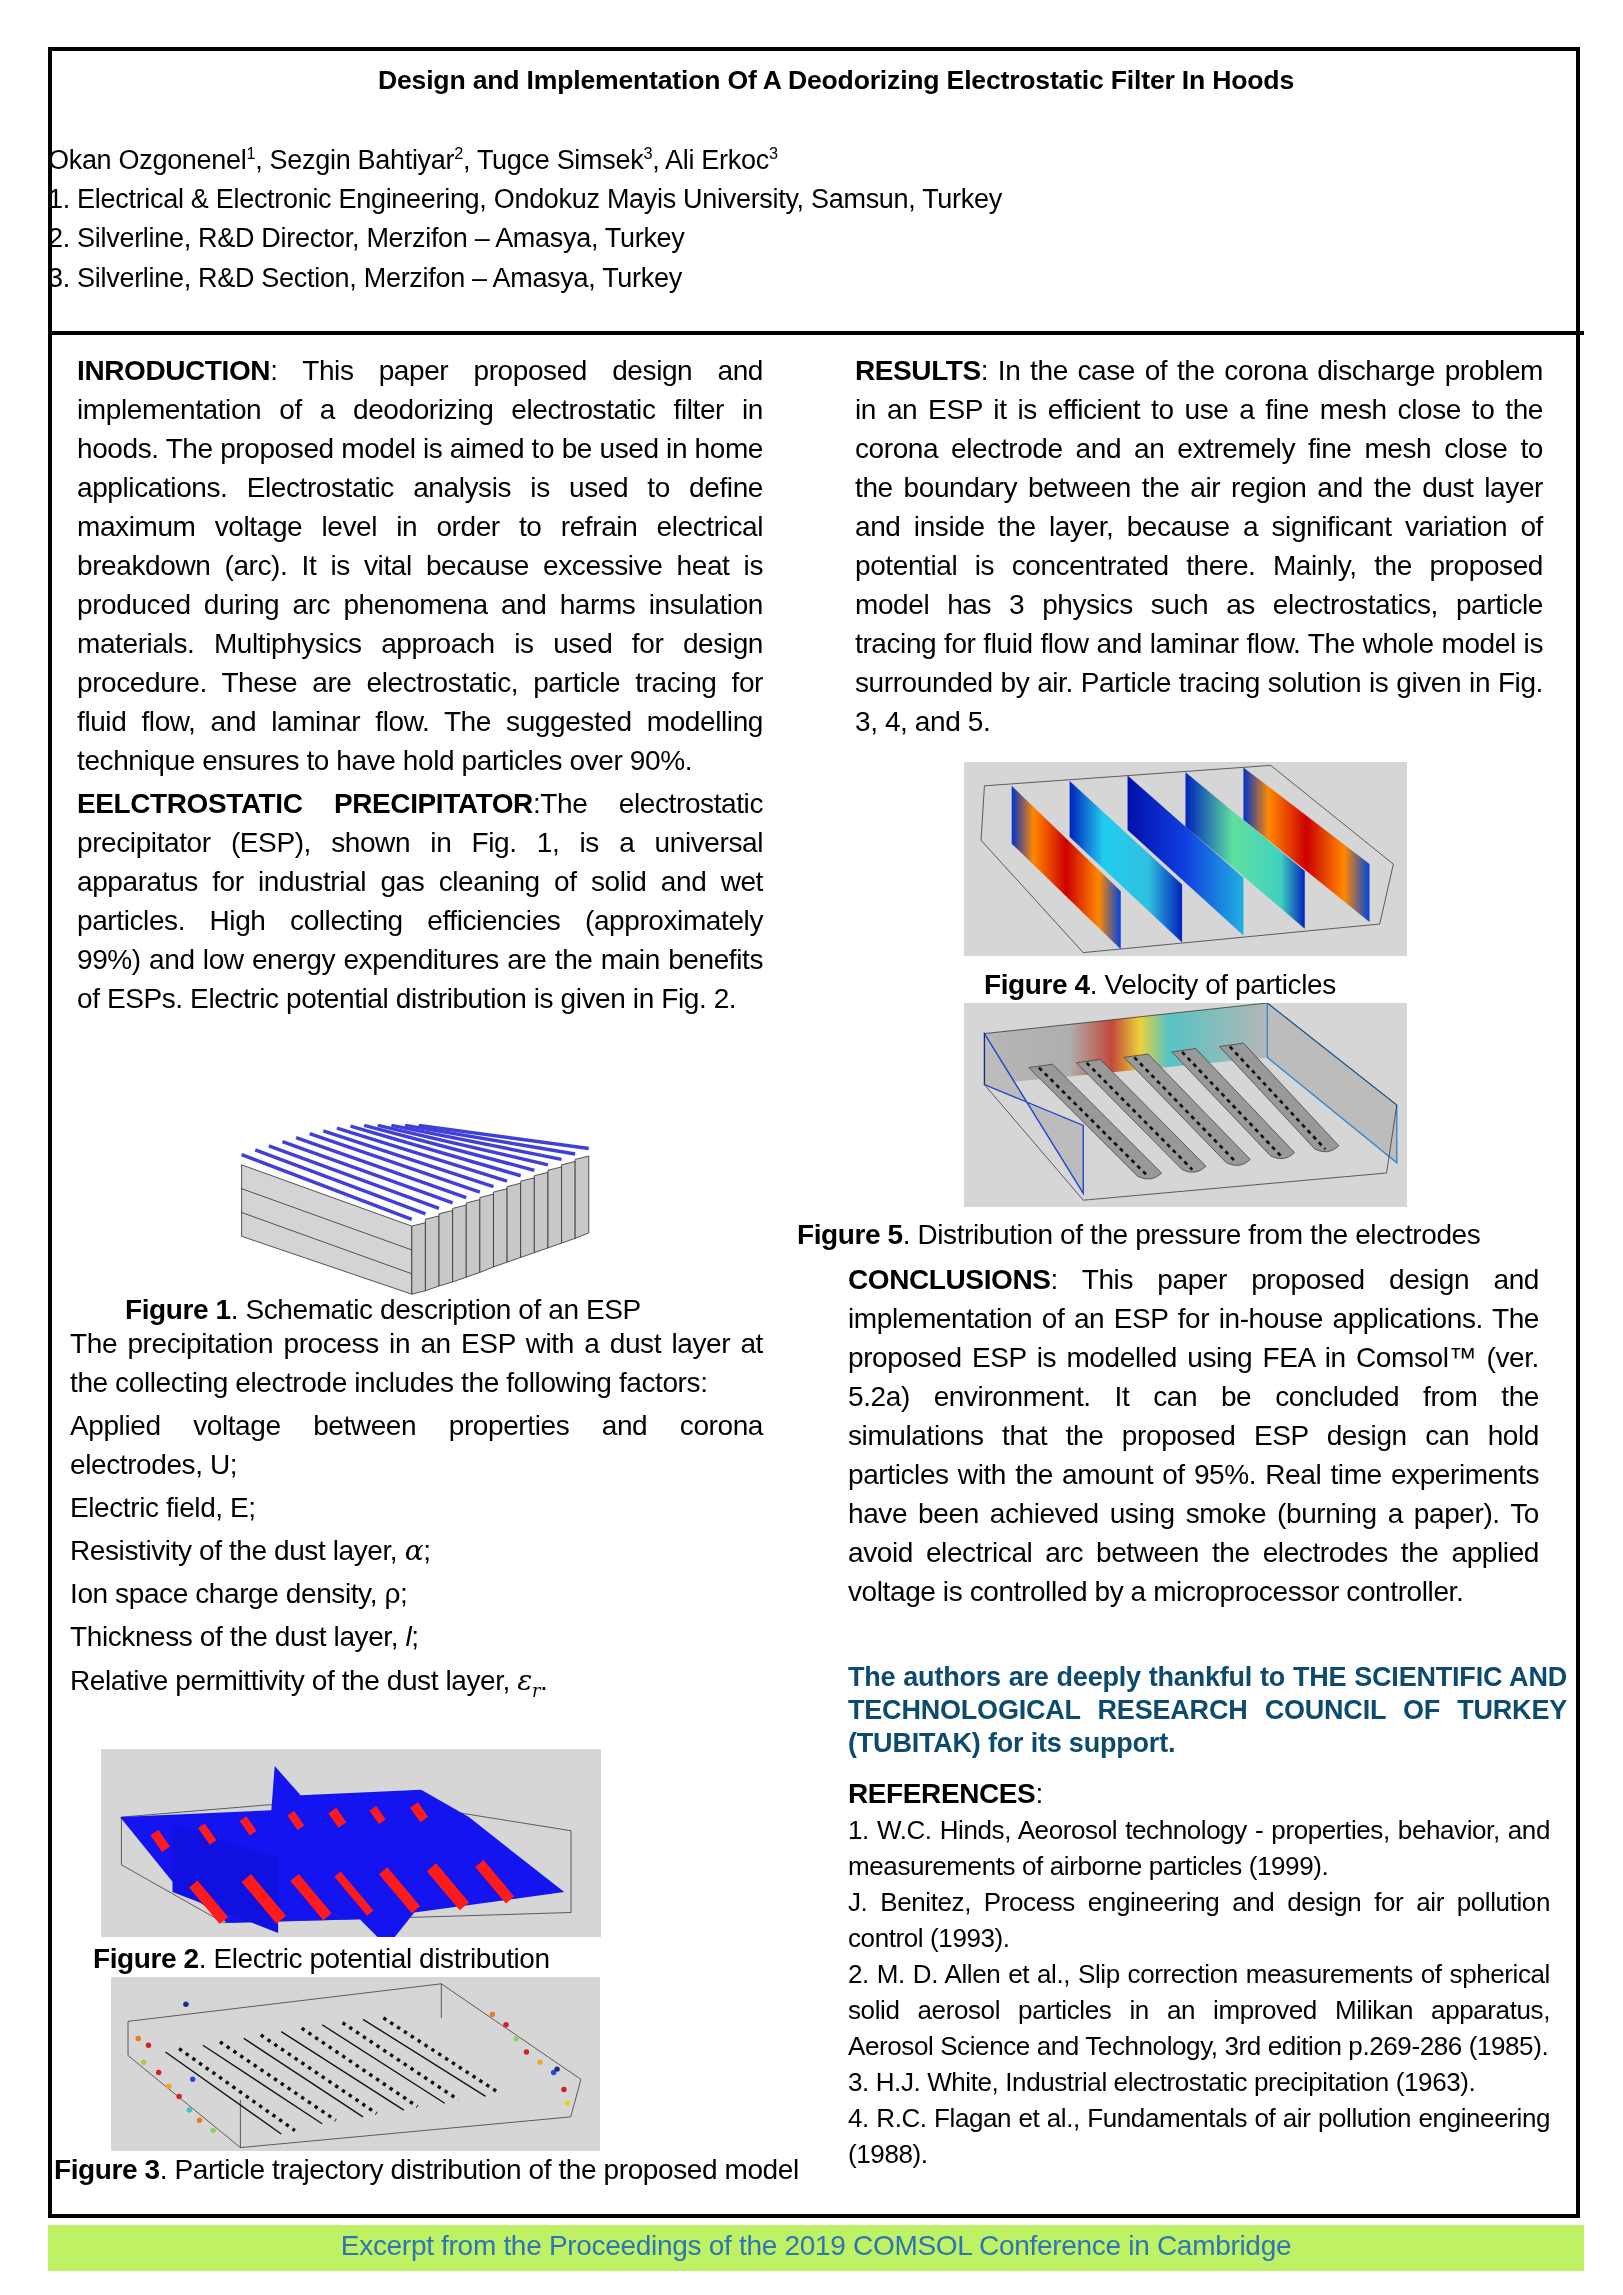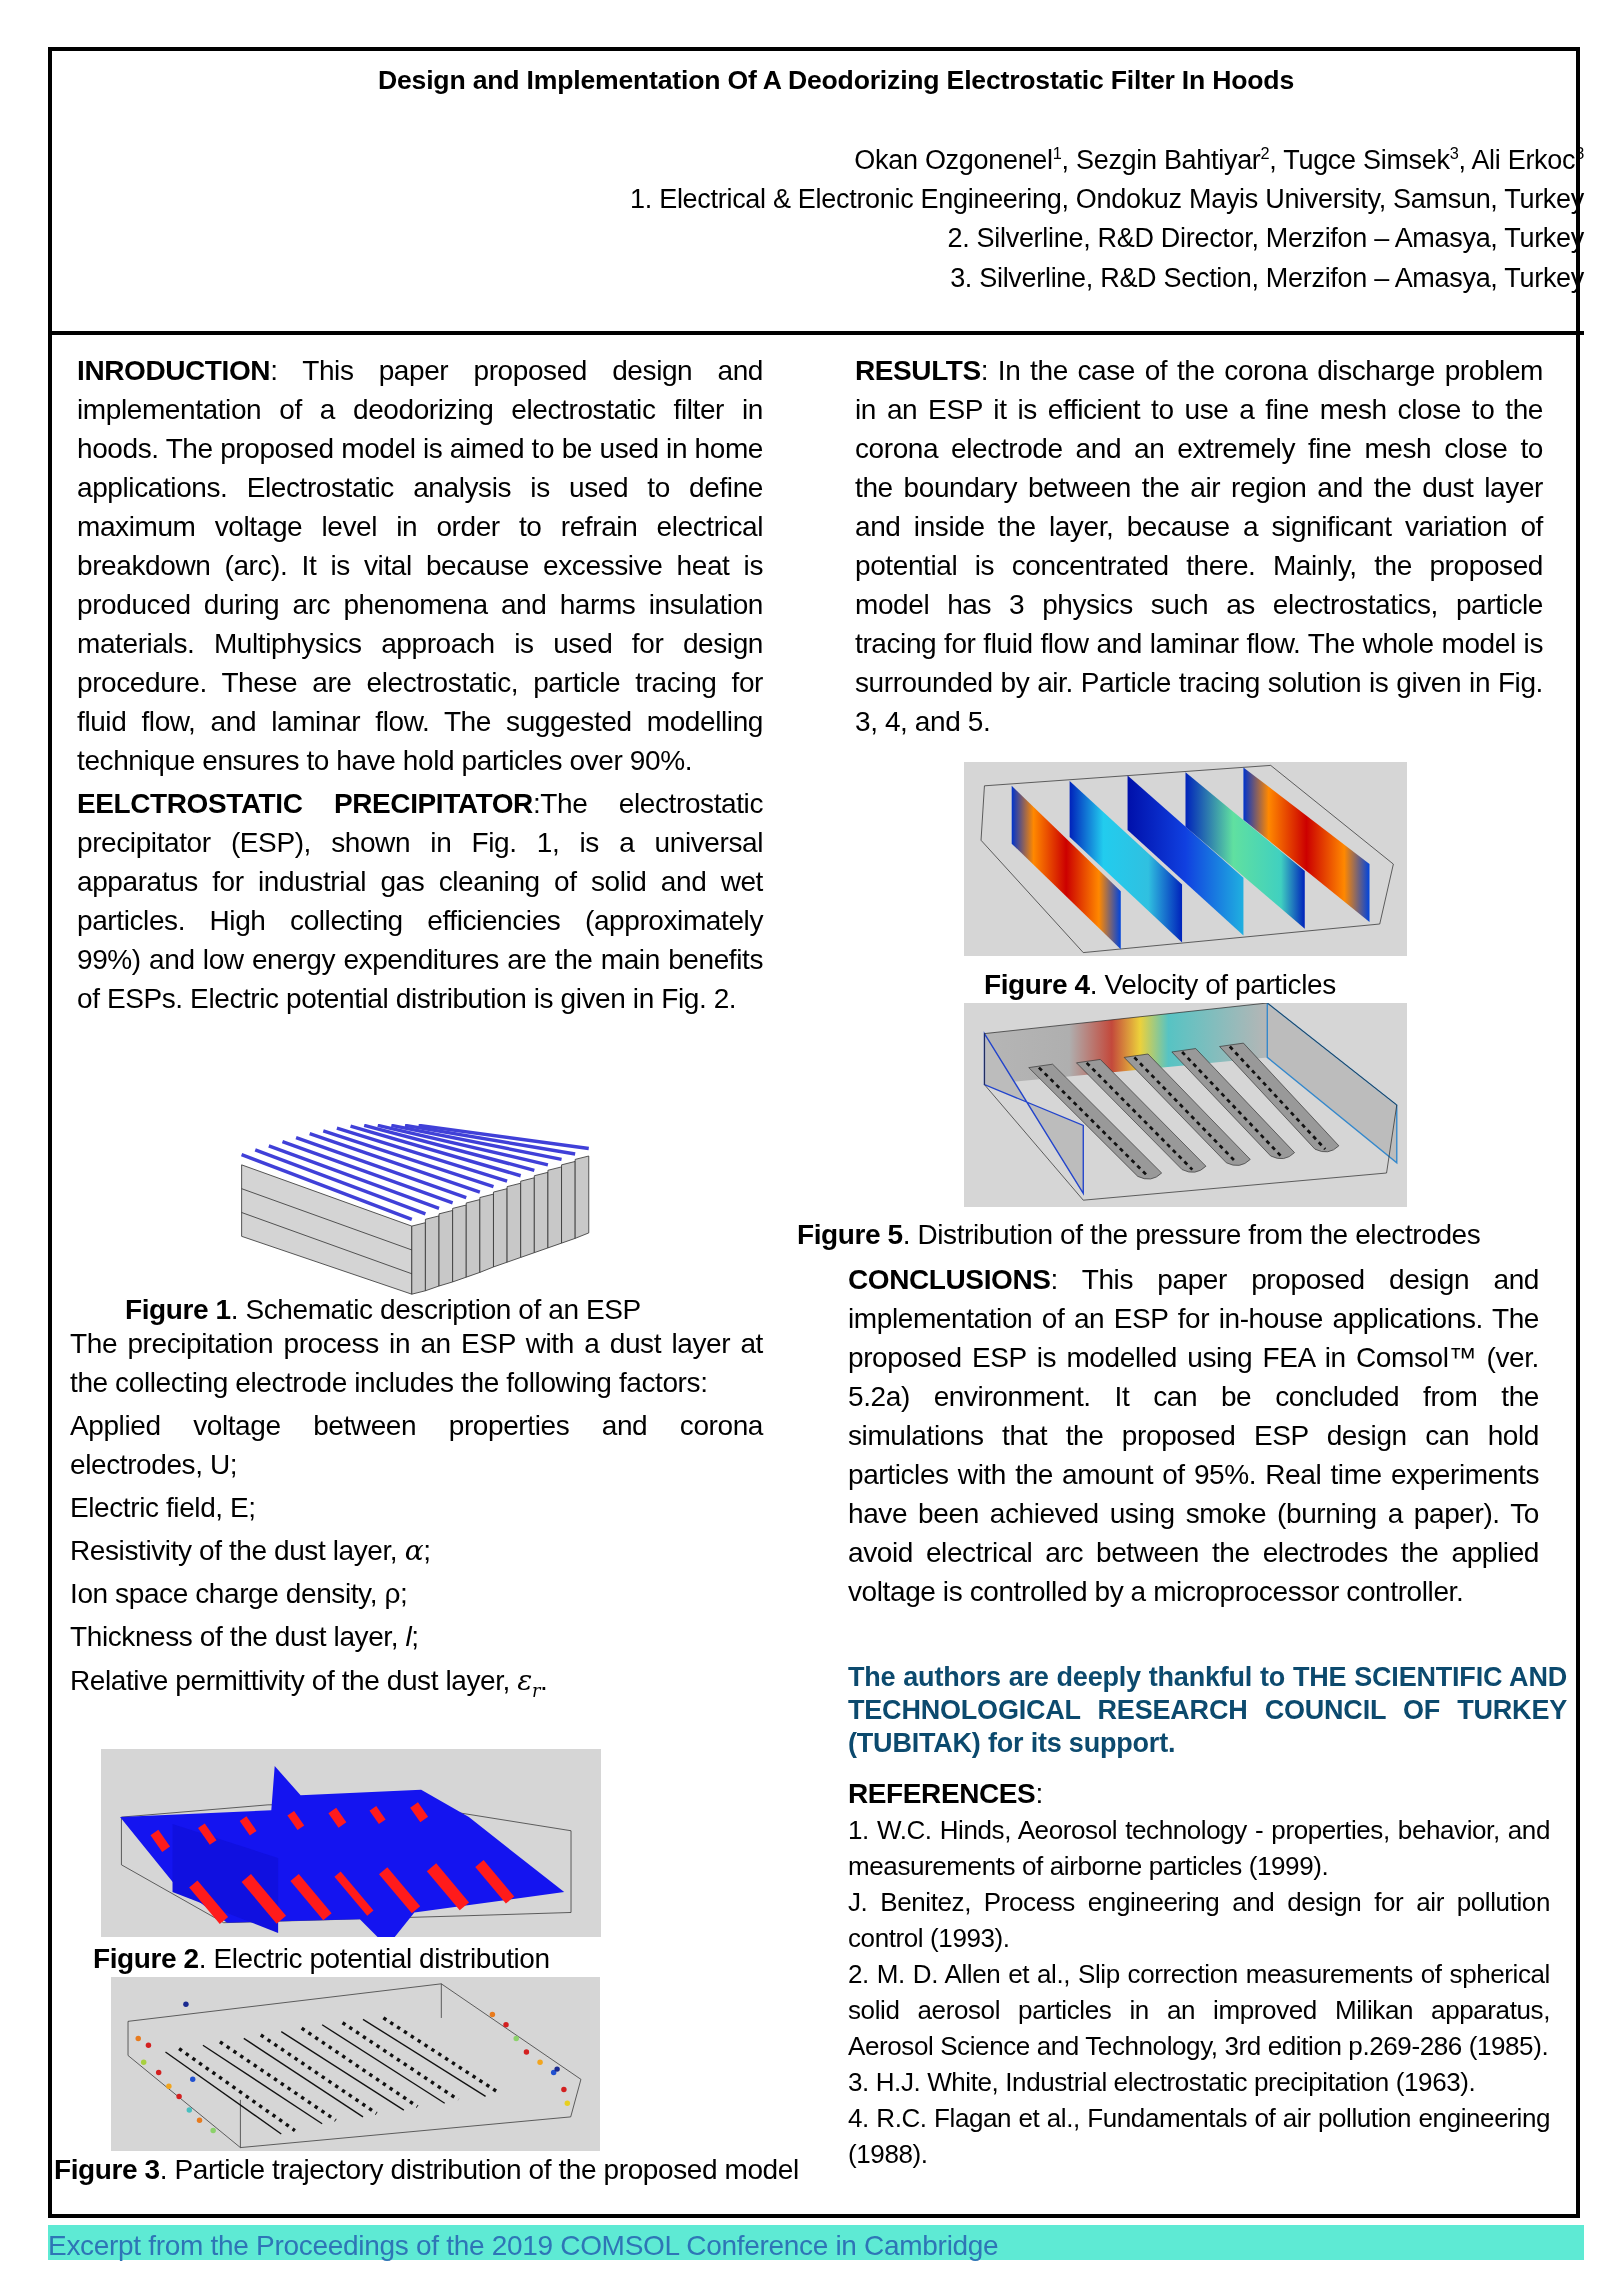--- a/index.html
+++ b/index.html
@@ -3,31 +3,31 @@
 <meta charset="utf-8">
 <style>
   html, body { margin:0; padding:0; background:#ffffff; }
   body { width:1624px; height:2295px; position:relative; overflow:hidden;
          font-family:"Liberation Sans", "DejaVu Sans", sans-serif; color:#000; }
   .frame { position:absolute; left:48px; top:47px; width:1532px; height:2171px;
            border:4.1px solid #000; box-sizing:border-box; }
   .header-divider { position:absolute; left:48px; top:331px; width:1536px; height:4.1px; background:#000; }
   .title { position:absolute; left:48px; width:1536px; top:65px; text-align:center;
            font-weight:bold; font-size:26.6px; letter-spacing:-0.2px;padding-left:20px; }
-  .hline { position:absolute; left:48px; width:1536px; text-align:right; font-size:27px; letter-spacing:-0.3px; }
+  .hline { position:absolute; left:48px; width:1536px; text-align:left; font-size:27px; letter-spacing:-0.3px; }
   .hline sup { font-size:16.3px; }
   .col { position:absolute; font-size:28px; line-height:39px; letter-spacing:-0.4px; text-align:justify; }
   .col p { margin:0; }
   .b { font-weight:bold; }
   .fig { position:absolute; background:#d6d6d6; overflow:hidden; }
   .fig svg { width:100%; height:100%; display:block; }
   .cap { position:absolute; font-size:28px; letter-spacing:-0.4px; white-space:nowrap; }
   .ack { color:#0c4a6e; font-weight:bold; font-size:27px; line-height:33px; text-align:justify; letter-spacing:-0.2px; }
-  .footer { position:absolute; left:48px; top:2225px; width:1536px; height:35px; background:#5eead4;
-            text-align:left; color:#2e75b6; font-size:28px; line-height:42px; letter-spacing:-0.3px; }
+  .footer { position:absolute; left:48px; top:2225px; width:1536px; height:46px; background:#bef264;
+            text-align:center; color:#2e75b6; font-size:28px; line-height:42px; letter-spacing:-0.3px; }
   .refs { font-size:26px; line-height:36px; }
   .ital { font-family:"DejaVu Serif", serif; font-style:italic; }
 </style>
 </head>
 <body>
 
 <div class="frame"></div>
 <div class="header-divider"></div>
 
 <div class="title">Design and Implementation Of A Deodorizing Electrostatic Filter In Hoods</div>

